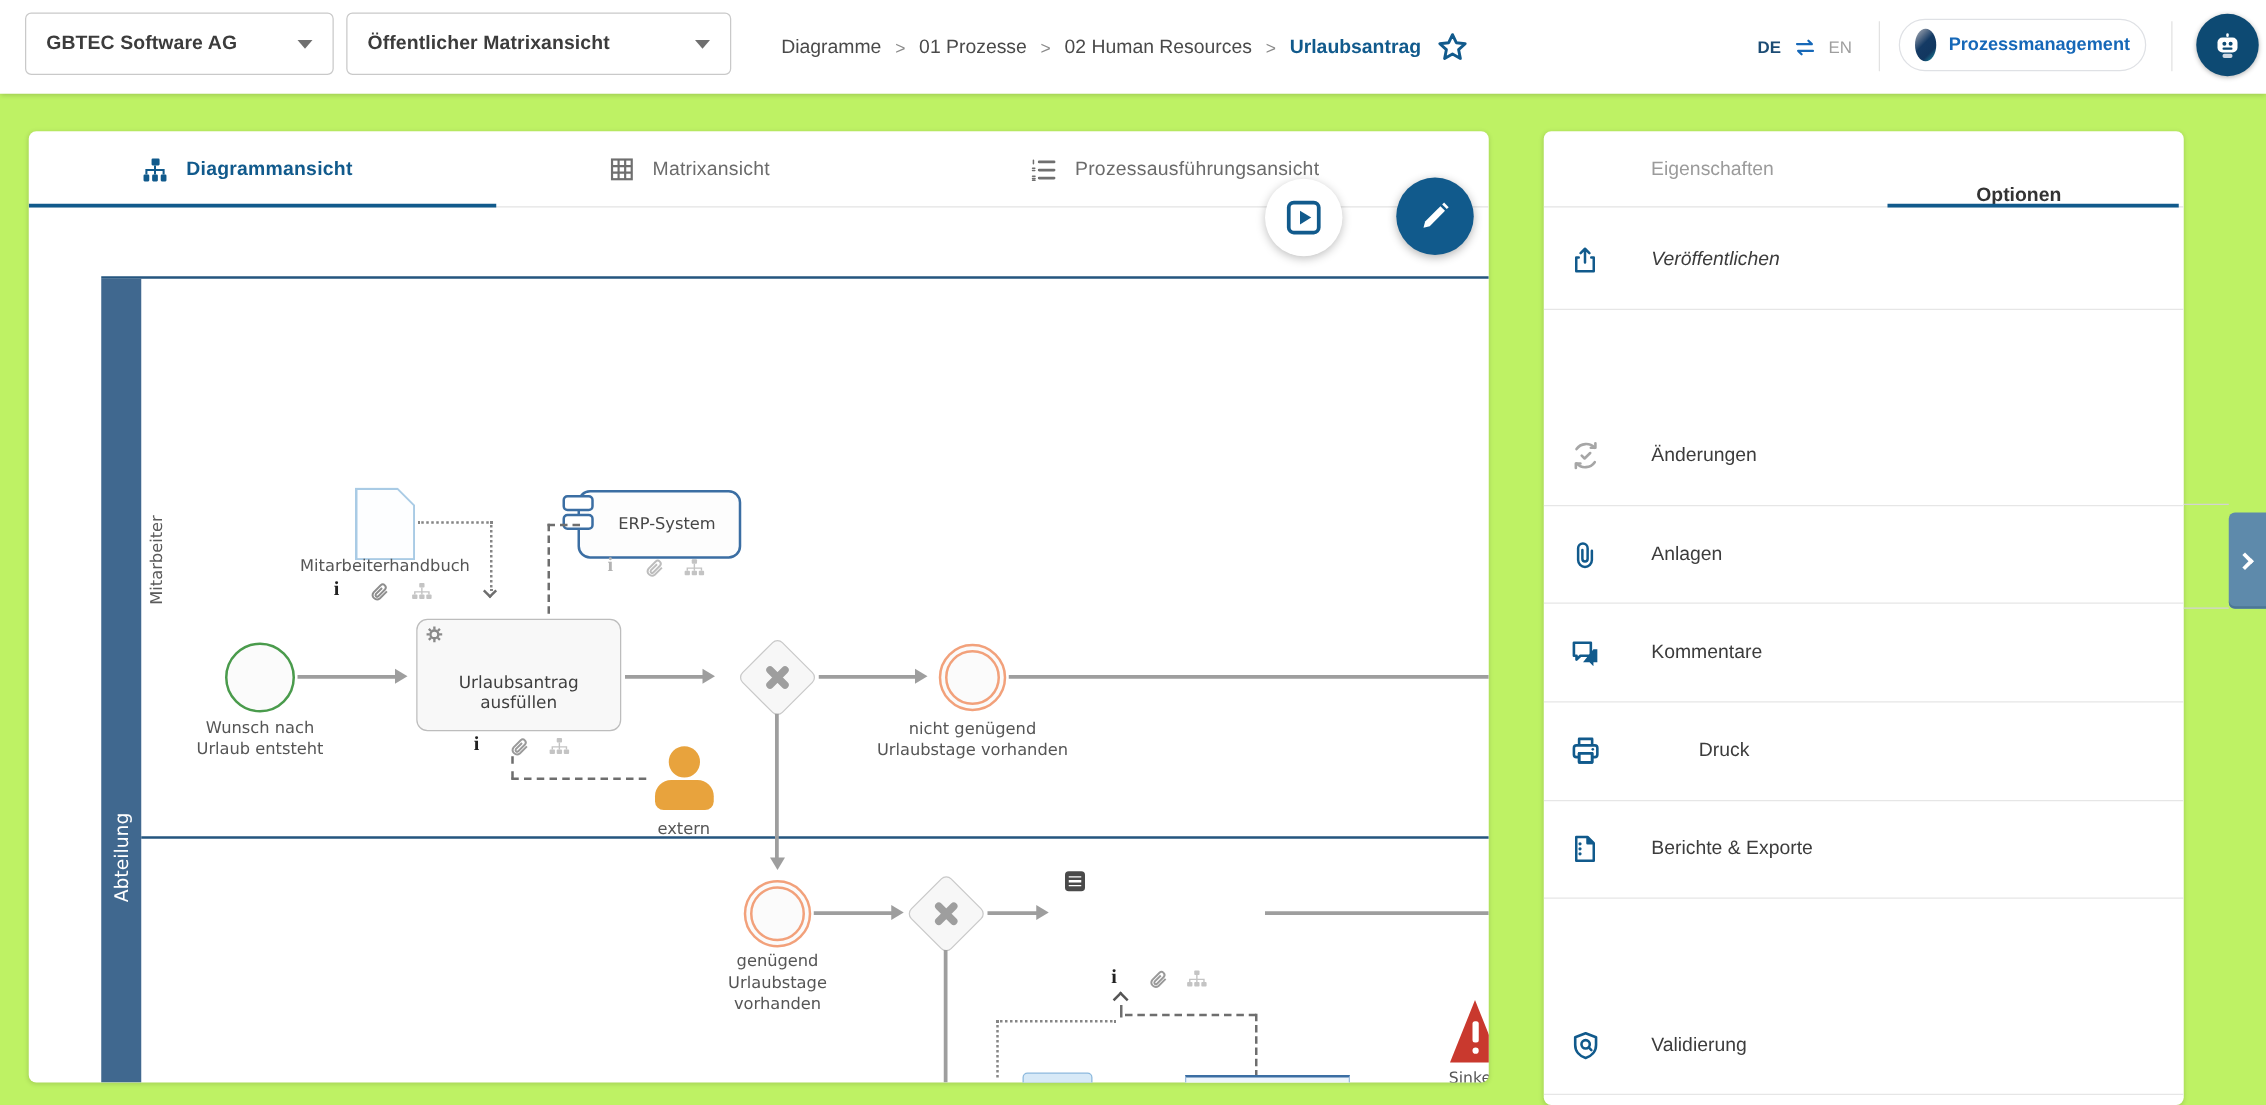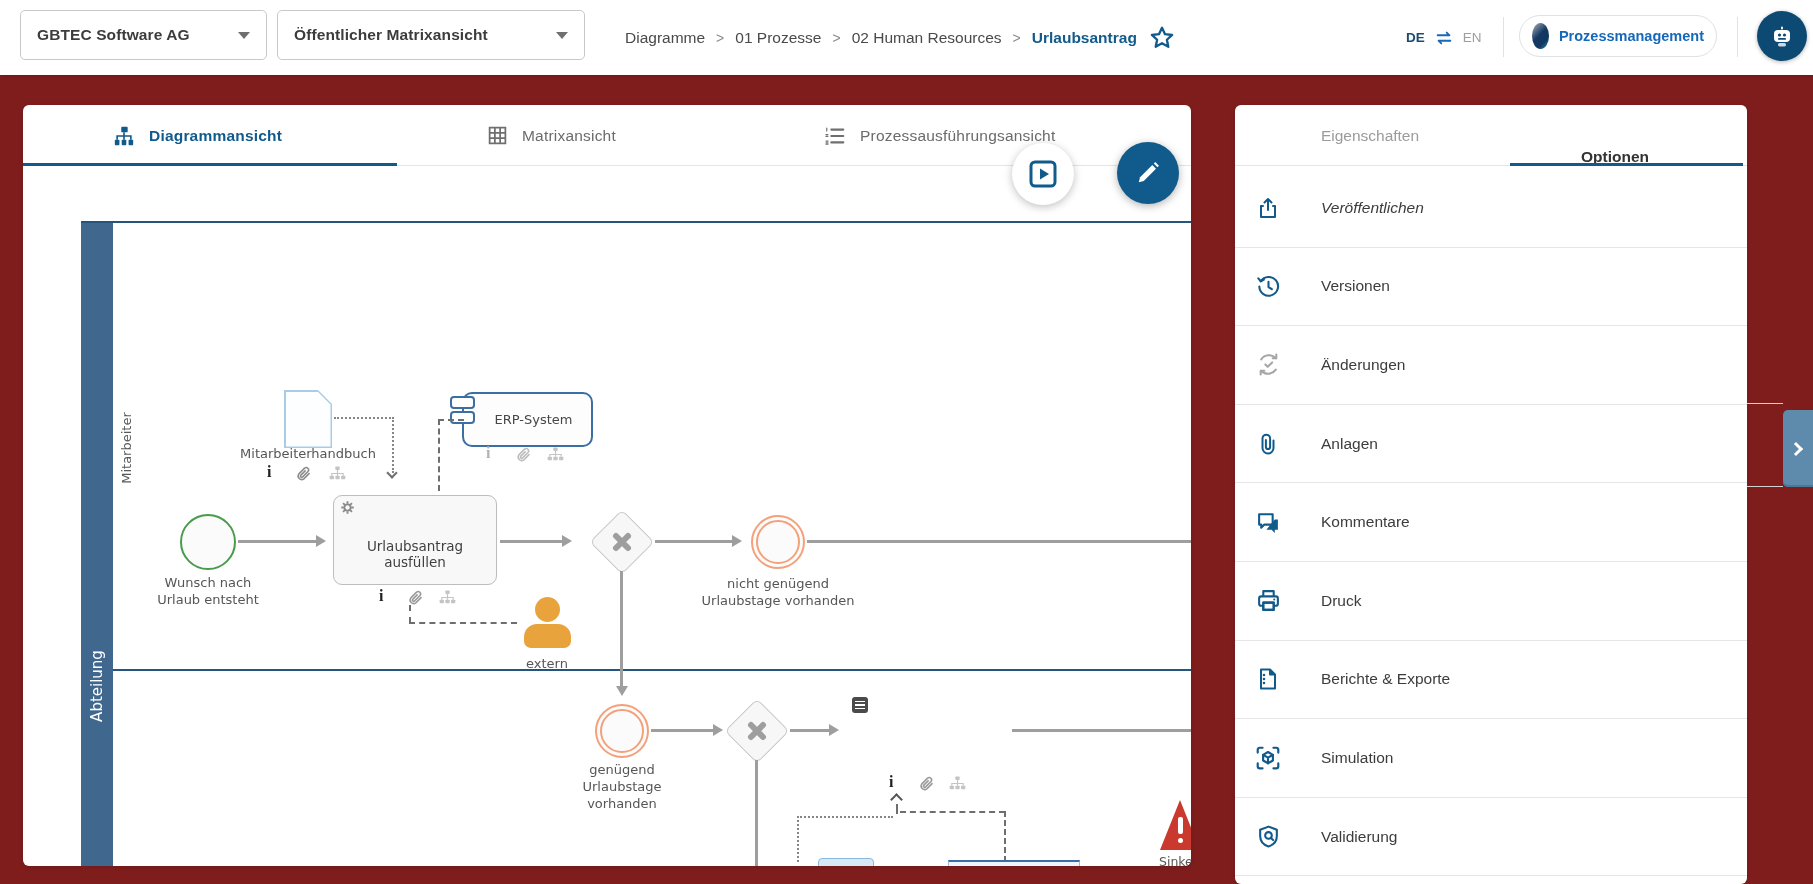--- a/index.html
+++ b/index.html
@@ -1,17 +1,17 @@
 <!DOCTYPE html>
 <html><head>
 <meta charset="utf-8">
 <style>
   * { margin:0; padding:0; box-sizing:border-box; }
   html,body { background:#d9d9d9; }
-  .screen { position:relative; width:1813px; height:884px; background:#7f1d1d;
+  .screen { position:relative; width:1813px; height:884px; background:#bef264;
             font-family:"Liberation Sans",sans-serif; overflow:hidden; }
   .abs { position:absolute; }
 
   
   .topbar { position:absolute; left:0; top:0; width:1813px; height:75px; background:#ffffff;
             box-shadow:0 1px 4px rgba(0,0,0,.18); z-index:30; }
   .dd { position:absolute; top:10px; height:50px; border:1px solid #c9c9c9; border-radius:5px;
         background:#fff; display:flex; align-items:center; padding:0 16px; cursor:pointer; }
   .dd .dd-label { font-size:15.5px; color:#3c3c3c; font-weight:bold; letter-spacing:.1px; }
   .caret { width:0; height:0; border-left:6px solid transparent; border-right:6px solid transparent;
@@ -422,30 +422,20 @@
     </div>
 
     <div class="srow" style="top:64px;font-style:italic;">
       <span class="sicon">
         <svg width="24" height="24" viewBox="0 0 24 24" fill="none" stroke="#115a8c" stroke-width="2" stroke-linecap="round" stroke-linejoin="round">
           <path d="M7 10H5v11h14V10h-2M12 14V3M8.5 6.5L12 3l3.5 3.5"></path>
         </svg>
       </span>
       <span class="slabel">Veröffentlichen</span>
     </div>
-    <div class="srow" style="top:142.6px;">
-      <span class="sicon">
-        <svg width="25" height="25" viewBox="0 0 24 24" fill="none" stroke="#115a8c" stroke-width="2" stroke-linecap="round" stroke-linejoin="round">
-          <path d="M4.6 7A9 9 0 113.2 12"></path>
-          <path d="M2.2 4.2l2.4 2.8 3-1.6"></path>
-          <path d="M12 7.5v5l3.2 2"></path>
-        </svg>
-      </span>
-      <span class="slabel">Versionen</span>
-    </div>
     <div class="srow" style="top:221.2px;">
       <span class="sicon">
         <svg width="25" height="25" viewBox="0 0 24 24" fill="none" stroke="#a6a6a6" stroke-width="2" stroke-linecap="round" stroke-linejoin="round">
           <path d="M5 7a9 9 0 0114-1M19 17a9 9 0 01-14 1"></path>
           <path d="M19.5 2.5V6h-3.5M4.5 21.5V18H8"></path>
           <path d="M9 12l2.2 2.2L15.5 10"></path>
         </svg>
       </span>
       <span class="slabel">Änderungen</span>
     </div>
@@ -459,21 +449,21 @@
     </div>
     <div class="srow" style="top:378.4px;">
       <span class="sicon">
         <svg width="25" height="25" viewBox="0 0 24 24" fill="none" stroke="#115a8c" stroke-width="2" stroke-linejoin="round">
           <path d="M3 4h13v10H8l-3 3v-3H3z"></path>
           <path d="M18 9h3v10h-3v3l-3-3h-5" fill="#115a8c" stroke="none"></path>
         </svg>
       </span>
       <span class="slabel">Kommentare</span>
     </div>
-    <div class="srow" style="top:457px;">
+    <div class="srow" style="top:457px;gap:38px;">
       <span class="sicon">
         <svg width="25" height="25" viewBox="0 0 24 24" fill="none" stroke="#115a8c" stroke-width="2" stroke-linejoin="round">
           <path d="M7 8V3h10v5"></path>
           <rect x="3" y="8" width="18" height="9" rx="2"></rect>
           <path d="M7 14h10v7H7z" fill="#fff"></path>
           <path d="M7 14h10v7H7z"></path>
           <circle cx="17.5" cy="11" r="1" fill="#115a8c" stroke="none"></circle>
         </svg>
       </span>
       <span class="slabel">Druck</span>
@@ -481,30 +471,20 @@
     <div class="srow" style="top:535.6px;">
       <span class="sicon">
         <svg width="24" height="24" viewBox="0 0 24 24" fill="none" stroke="#115a8c" stroke-width="2" stroke-linejoin="round">
           <path d="M5 2.5h9l5 5V21.5H5z"></path>
           <path d="M14 2.5v5h5" fill="#115a8c"></path>
           <path d="M8 8h.01M8 12h.01M8 16h.01" stroke-width="2.6" stroke-linecap="round"></path>
         </svg>
       </span>
       <span class="slabel">Berichte &amp; Exporte</span>
     </div>
-    <div class="srow" style="top:614.2px;">
-      <span class="sicon">
-        <svg width="26" height="26" viewBox="0 0 24 24" fill="none" stroke="#115a8c" stroke-width="2" stroke-linecap="round" stroke-linejoin="round">
-          <path d="M2.5 7V4.5a2 2 0 012-2H7M17 2.5h2.5a2 2 0 012 2V7M21.5 17v2.5a2 2 0 01-2 2H17M7 21.5H4.5a2 2 0 01-2-2V17"></path>
-          <path d="M12 6.5l4.5 2.6v5.2L12 16.9l-4.5-2.6V9.1z"></path>
-          <path d="M7.5 9.1L12 11.7l4.5-2.6M12 11.7v5.2"></path>
-        </svg>
-      </span>
-      <span class="slabel">Simulation</span>
-    </div>
     <div class="srow" style="top:692.8px;">
       <span class="sicon">
         <svg width="25" height="25" viewBox="0 0 24 24" fill="none" stroke="#115a8c" stroke-width="2" stroke-linejoin="round">
           <path d="M12 2.5l8 3v6c0 5-3.4 8.6-8 10-4.6-1.4-8-5-8-10v-6z"></path>
           <circle cx="12" cy="11" r="3.2"></circle>
           <path d="M14.4 13.4l2 2" stroke-linecap="round"></path>
         </svg>
       </span>
       <span class="slabel">Validierung</span>
     </div>

